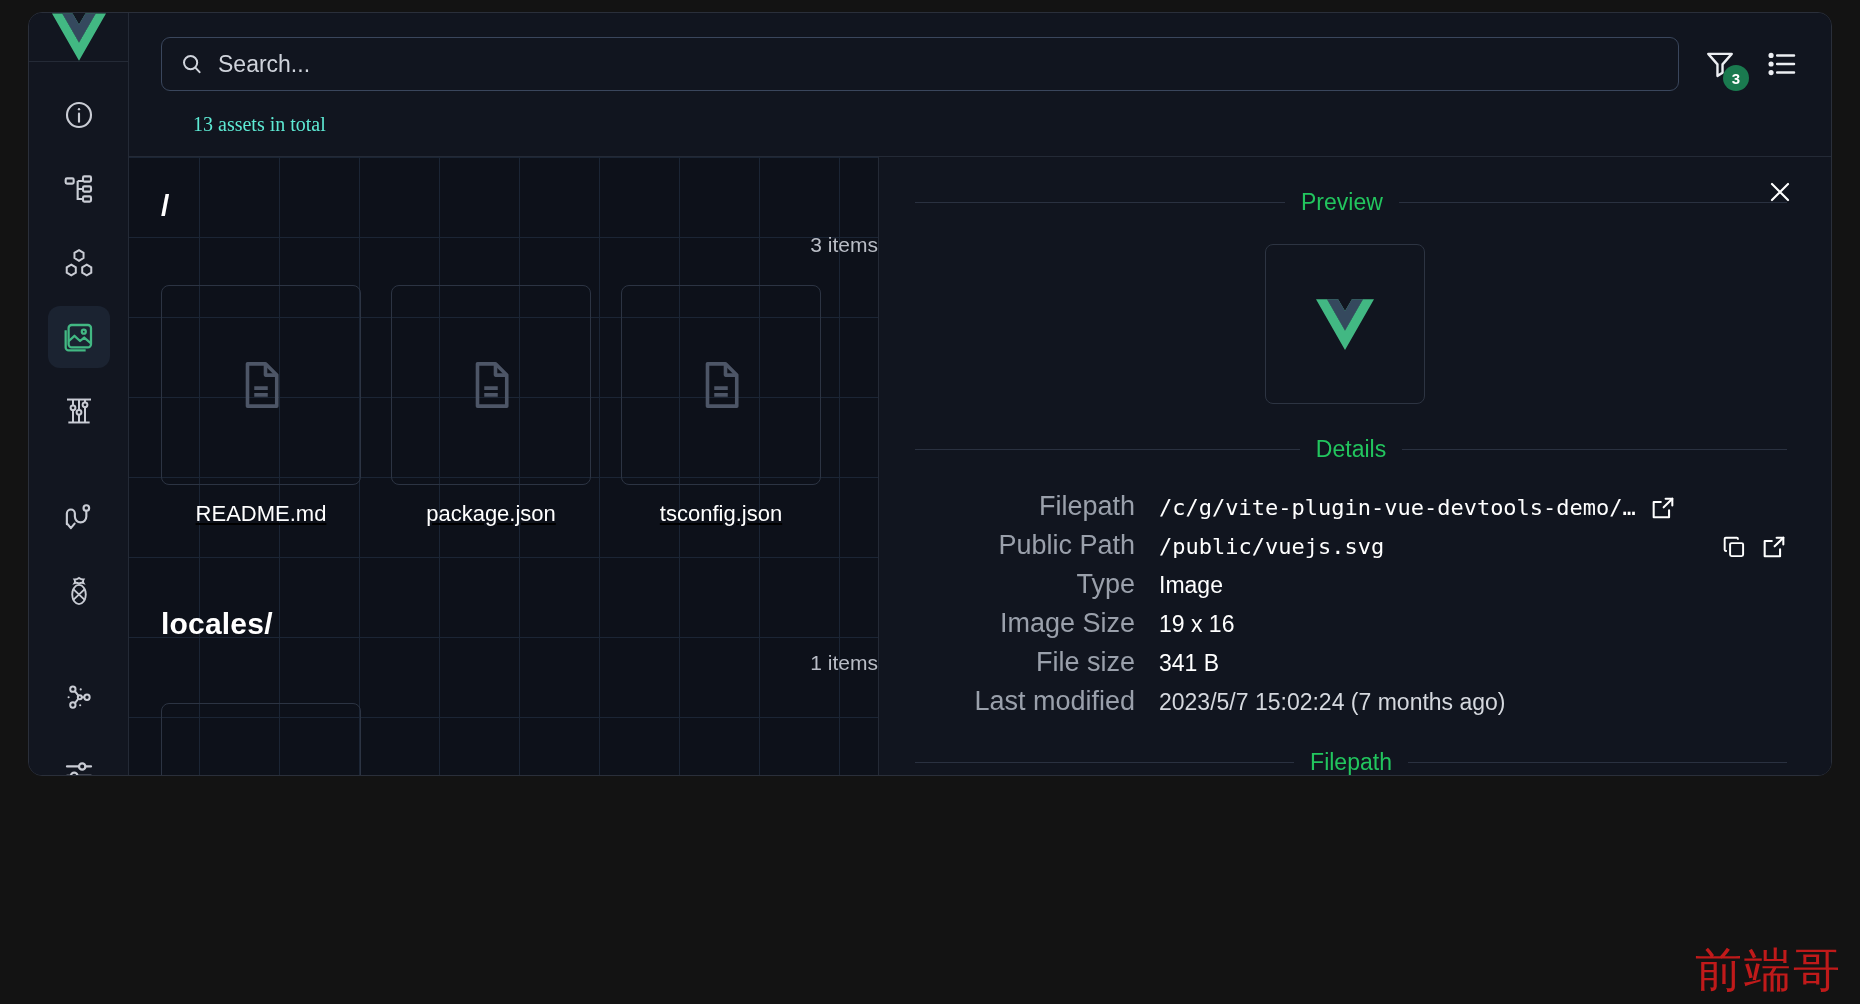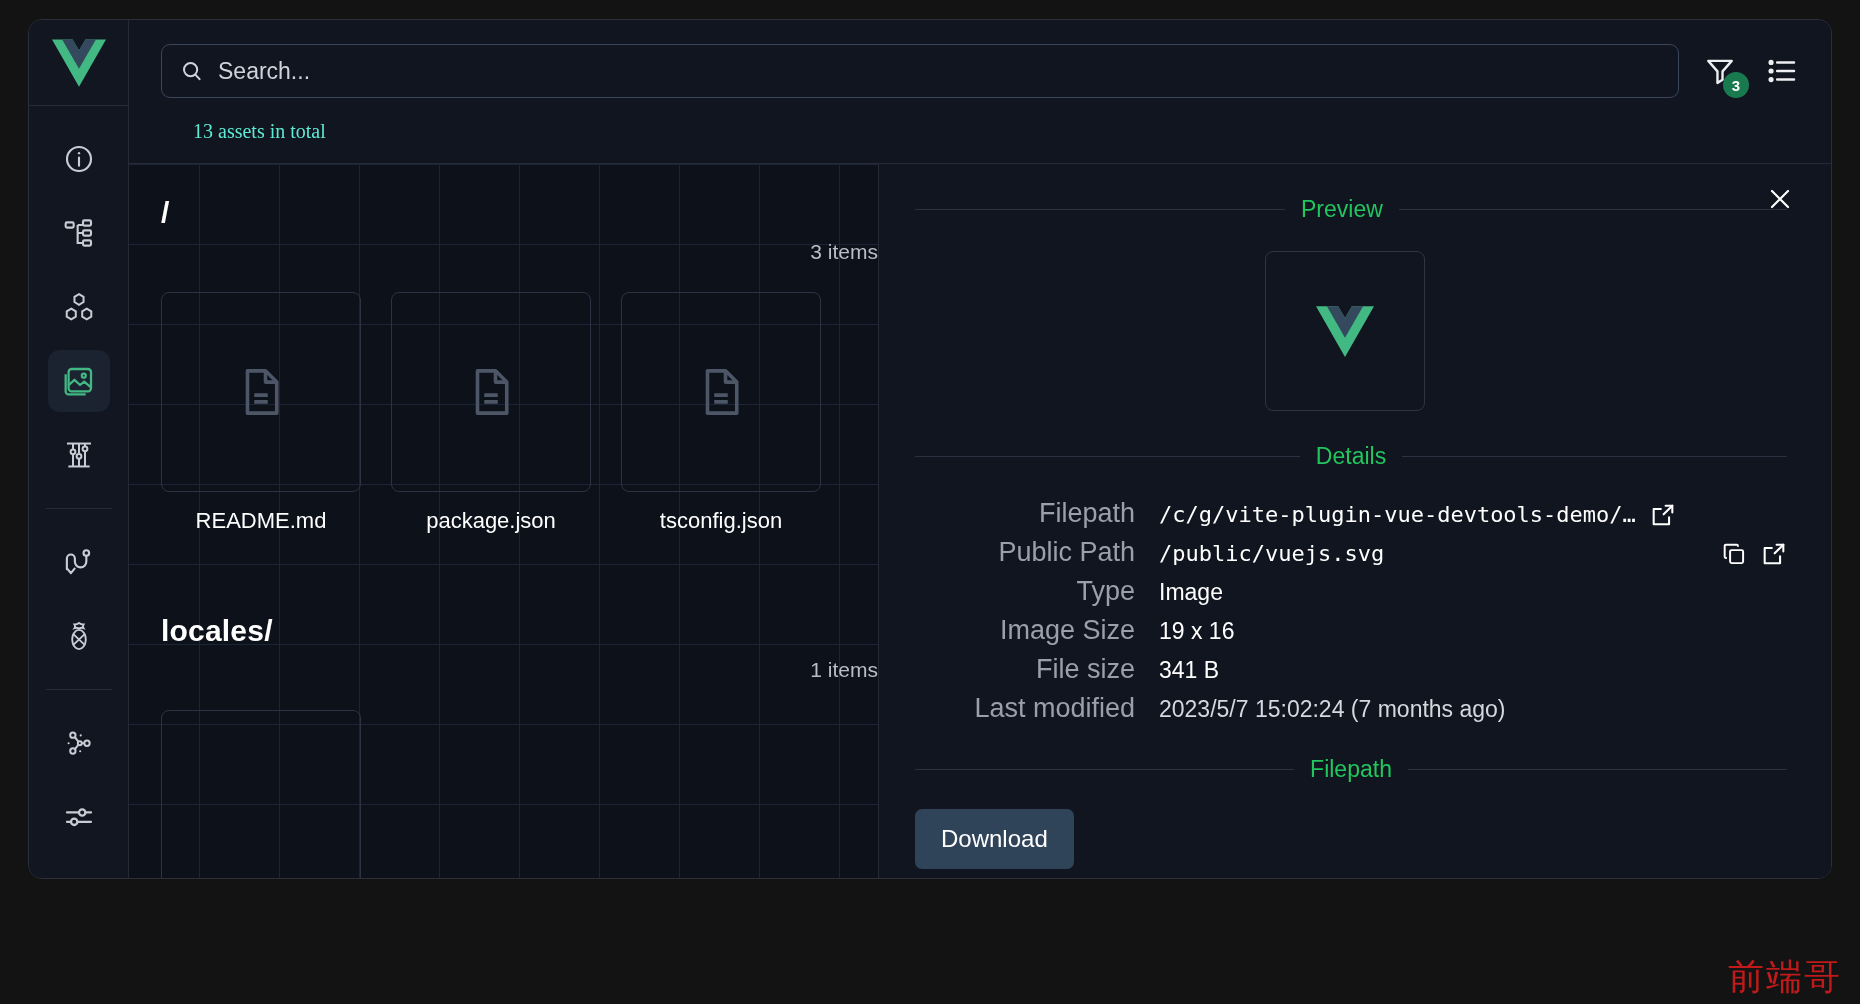--- a/index.html
+++ b/index.html
@@ -6,22 +6,22 @@
   html, body {
     width: 1860px; height: 1004px;
     background: #131313;
     font-family: "Liberation Sans", sans-serif;
     overflow: hidden;
   }
 
   
   #app-window {
     position: absolute;
-    left: 28px; top: 19px;
-    width: 1804px; height: 860px;
+    left: 28px; top: 12px;
+    width: 1804px; height: 764px;
     background: #11151f;
     border: 1px solid #2a2f3a;
     border-radius: 14px;
     overflow: hidden;
     display: flex;
   }
 
   
   #sidebar {
     width: 100px;
@@ -157,20 +157,21 @@
   .group-count {
     color: #b9bdc6;
     font-size: 21px;
     padding: 10px 0 0 32px;
     text-align: right;
   }
   .tiles {
     display: flex;
     gap: 30px;
     padding: 28px 0 0 32px;
+    text-decoration: underline;
   }
   .tile { width: 200px; flex: 0 0 200px; cursor: pointer; }
   .tile-box {
     width: 200px; height: 200px;
     border: 1px solid #2c3443;
     border-radius: 8px;
     display: flex; align-items: center; justify-content: center;
   }
   .tile-box svg { width: 54px; height: 54px; stroke: #4d5667; }
   .tile-name {
@@ -265,21 +266,21 @@
     font-family: "Liberation Sans", sans-serif;
     padding: 16px 26px;
     cursor: pointer;
   }
 
   
   #watermark {
     position: absolute;
     right: 18px; bottom: 2px;
     color: #c01a1a;
-    font-size: 36px;
+    font-size: 47px;
     font-family: "DejaVu Sans", sans-serif;
     letter-spacing: 2px;
     pointer-events: none;
     z-index: 50;
   }
 </style>
 </head>
 <body>
 
 <div id="app-window">

